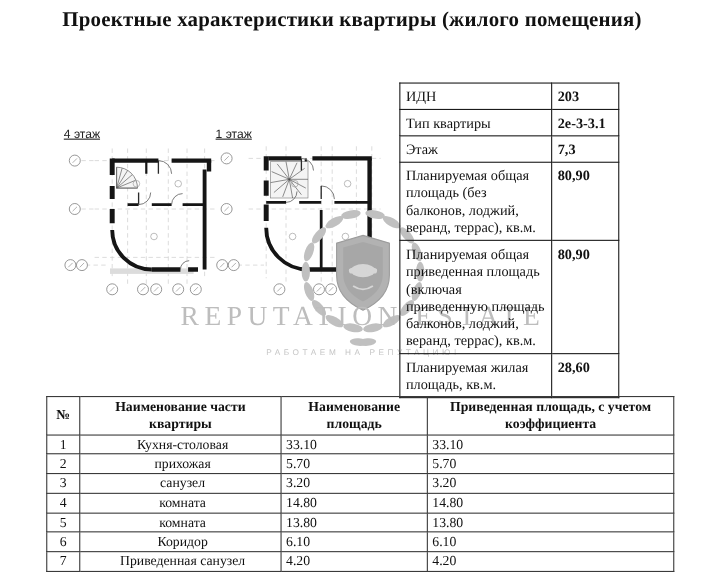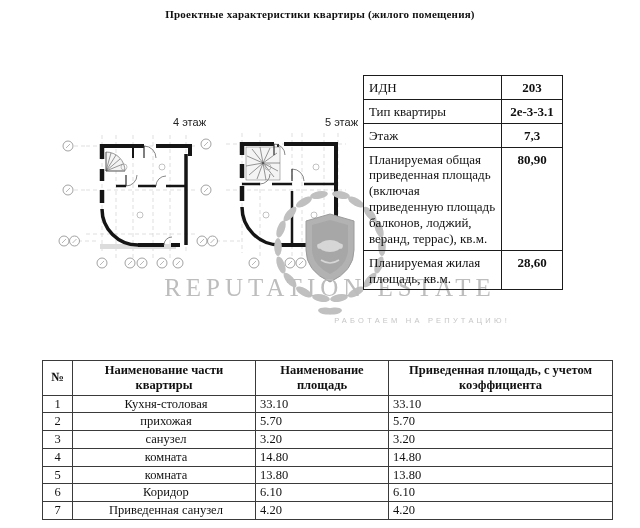--- a/index.html
+++ b/index.html
@@ -1,41 +1,41 @@
 <!DOCTYPE html>
 <html><head>
 <meta charset="utf-8">
 <style>
   html,body{margin:0;padding:0;background:#fff;}
   .page{position:relative;width:640px;height:528px;background:#ffffff;overflow:hidden;
         font-family:"Liberation Serif", serif;color:#111;}
   .title{position:absolute;top:8px;left:0;width:100%;text-align:center;
-         font-size:11px;font-weight:bold;letter-spacing:.2px;}
+         font-size:19px;font-weight:bold;letter-spacing:.2px;}
 
   
   .plan{position:absolute;z-index:1;}
-  .plan-label{text-align:right;font-family:"Liberation Sans",sans-serif;
-              font-size:11px;color:#222;margin-bottom:1px;}
+  .plan-label{text-align:left;font-family:"Liberation Sans",sans-serif;
+              font-size:11px;color:#222;margin-bottom:1px;text-decoration:underline;}
   .plan svg{display:block;}
 
   
   .watermark{position:absolute;left:150px;top:176px;width:360px;height:160px;z-index:2;}
   .wm-wreath{position:absolute;left:50%;top:0;transform:translateX(-50%);}
   .wm-brand{position:absolute;top:98px;width:100%;text-align:center;
             font-size:25px;letter-spacing:5px;color:#bdbdbd;white-space:nowrap;}
-  .wm-tagline{position:absolute;top:140px;width:100%;text-align:right;
+  .wm-tagline{position:absolute;top:140px;width:100%;text-align:center;
             font-family:"Liberation Sans",sans-serif;
             font-size:7.5px;letter-spacing:3.2px;color:#c6c6c6;white-space:nowrap;}
 
   
   table{border-collapse:collapse;background:transparent;}
   .summary{position:absolute;left:363px;top:75px;width:200px;z-index:3;
            font-size:13px;line-height:1.22;}
   .summary td{border:1.6px solid #1b1b1b;padding:4px 5px 3px 5px;vertical-align:top;}
-  .summary td.val{width:50px;font-weight:bold;text-align:center;}
+  .summary td.val{width:50px;font-weight:bold;text-align:left;}
 
   
   .rooms{position:absolute;left:42px;top:360px;width:570px;z-index:3;
          font-size:12.5px;line-height:1.18;table-layout:fixed;}
   .rooms th,.rooms td{border:1px solid #3a3a3a;padding:1px 4px;overflow:hidden;}
   .rooms th{font-weight:bold;text-align:center;vertical-align:middle;padding:2px 4px;}
   .rooms td.num{text-align:center;}
   .rooms td.name{text-align:center;padding-left:8px;}
   .rooms td.area{text-align:left;}
 </style>
@@ -114,21 +114,21 @@
         <line x1="42" y1="136" x2="46" y2="132"></line>
           <line x1="70" y1="136" x2="74" y2="132"></line>
         <line x1="82" y1="136" x2="86" y2="132"></line>
           <line x1="102" y1="136" x2="106" y2="132"></line>
         <line x1="118" y1="136" x2="122" y2="132"></line>
       </g>
     </svg>
   </div>
 
   <div class="plan" style="left:196px;top:116px;width:162px;">
-    <div class="plan-label">5 этаж</div>
+    <div class="plan-label">1 этаж</div>
     <svg width="162" height="146" viewBox="0 0 162 146">
       <g stroke="#c9c9c9" stroke-width="0.6" stroke-dasharray="4 3">
         <line x1="46" y1="4" x2="46" y2="124"></line>
           <line x1="64" y1="4" x2="64" y2="130"></line>
         <line x1="96" y1="4" x2="96" y2="130"></line>
           <line x1="106" y1="4" x2="106" y2="130"></line>
         <line x1="128" y1="4" x2="128" y2="130"></line>
           <line x1="142" y1="4" x2="142" y2="124"></line>
         <line x1="30" y1="15" x2="150" y2="15"></line>
           <line x1="30" y1="61" x2="150" y2="61"></line>
@@ -238,20 +238,24 @@
       </tr>
       <tr>
         <td>Тип квартиры</td>
         <td class="val">2е-3-3.1</td>
       </tr>
       <tr>
         <td>Этаж</td>
         <td class="val">7,3</td>
       </tr>
       <tr>
+        <td>Планируемая общая площадь (без балконов, лоджий, веранд, террас), кв.м.</td>
+        <td class="val">80,90</td>
+      </tr>
+      <tr>
         <td>Планируемая общая приведенная площадь (включая приведенную площадь балконов, лоджий, веранд, террас), кв.м.</td>
         <td class="val">80,90</td>
       </tr>
       <tr>
         <td>Планируемая жилая площадь, кв.м.</td>
         <td class="val">28,60</td>
       </tr>
     </tbody>
   </table>
 

